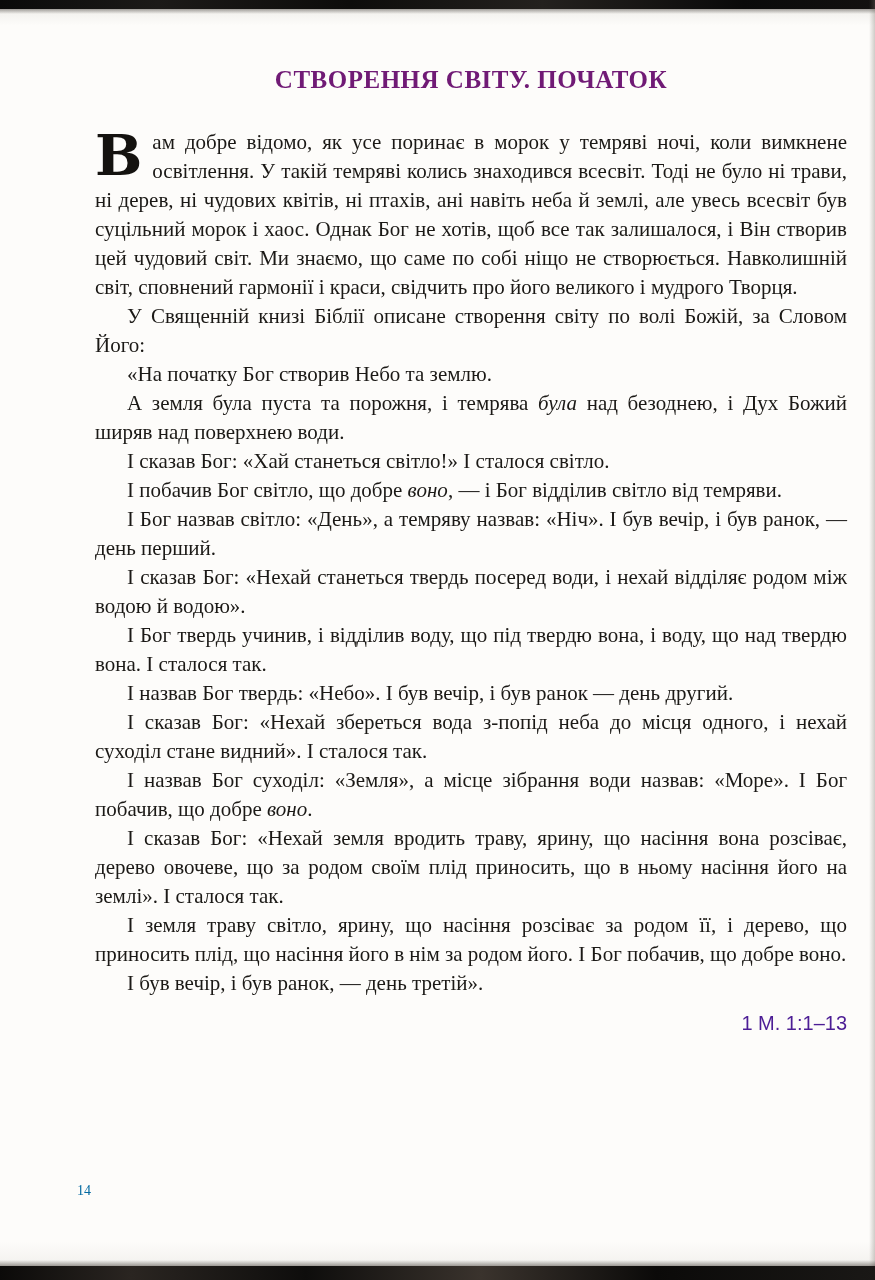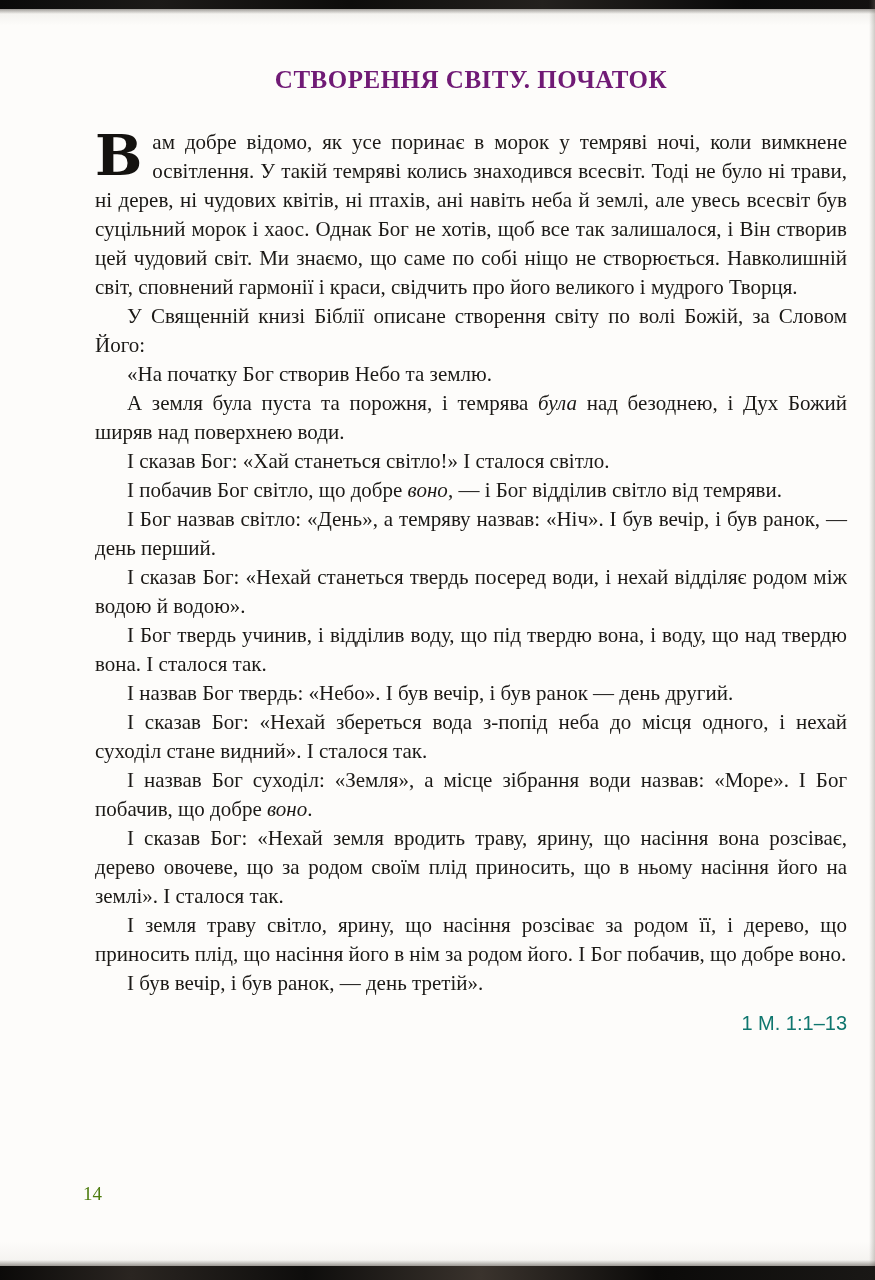--- a/index.html
+++ b/index.html
@@ -86,28 +86,28 @@
     color: #14120f;
   }
   .body-text em {
     font-style: italic;
   }
   .reference {
     margin-top: 14px;
     text-align: right;
     font-size: 20px;
     font-family: "Liberation Sans", sans-serif;
-    color: #0f766e;
+    color: #4c1d95;
   }
   .page-number {
     position: absolute;
-    left: 83px;
+    left: 77px;
     top: 1183px;
-    font-size: 19px;
-    color: #4d7c0f;
+    font-size: 14px;
+    color: #0369a1;
     font-family: "Liberation Serif", serif;
   }
 </style>
 </head>
 <body>
 
 <div class="scan-page"></div>
 <div class="scan-edge-top"></div>
 <div class="scan-edge-right"></div>
 <div class="scan-edge-bottom"></div>

